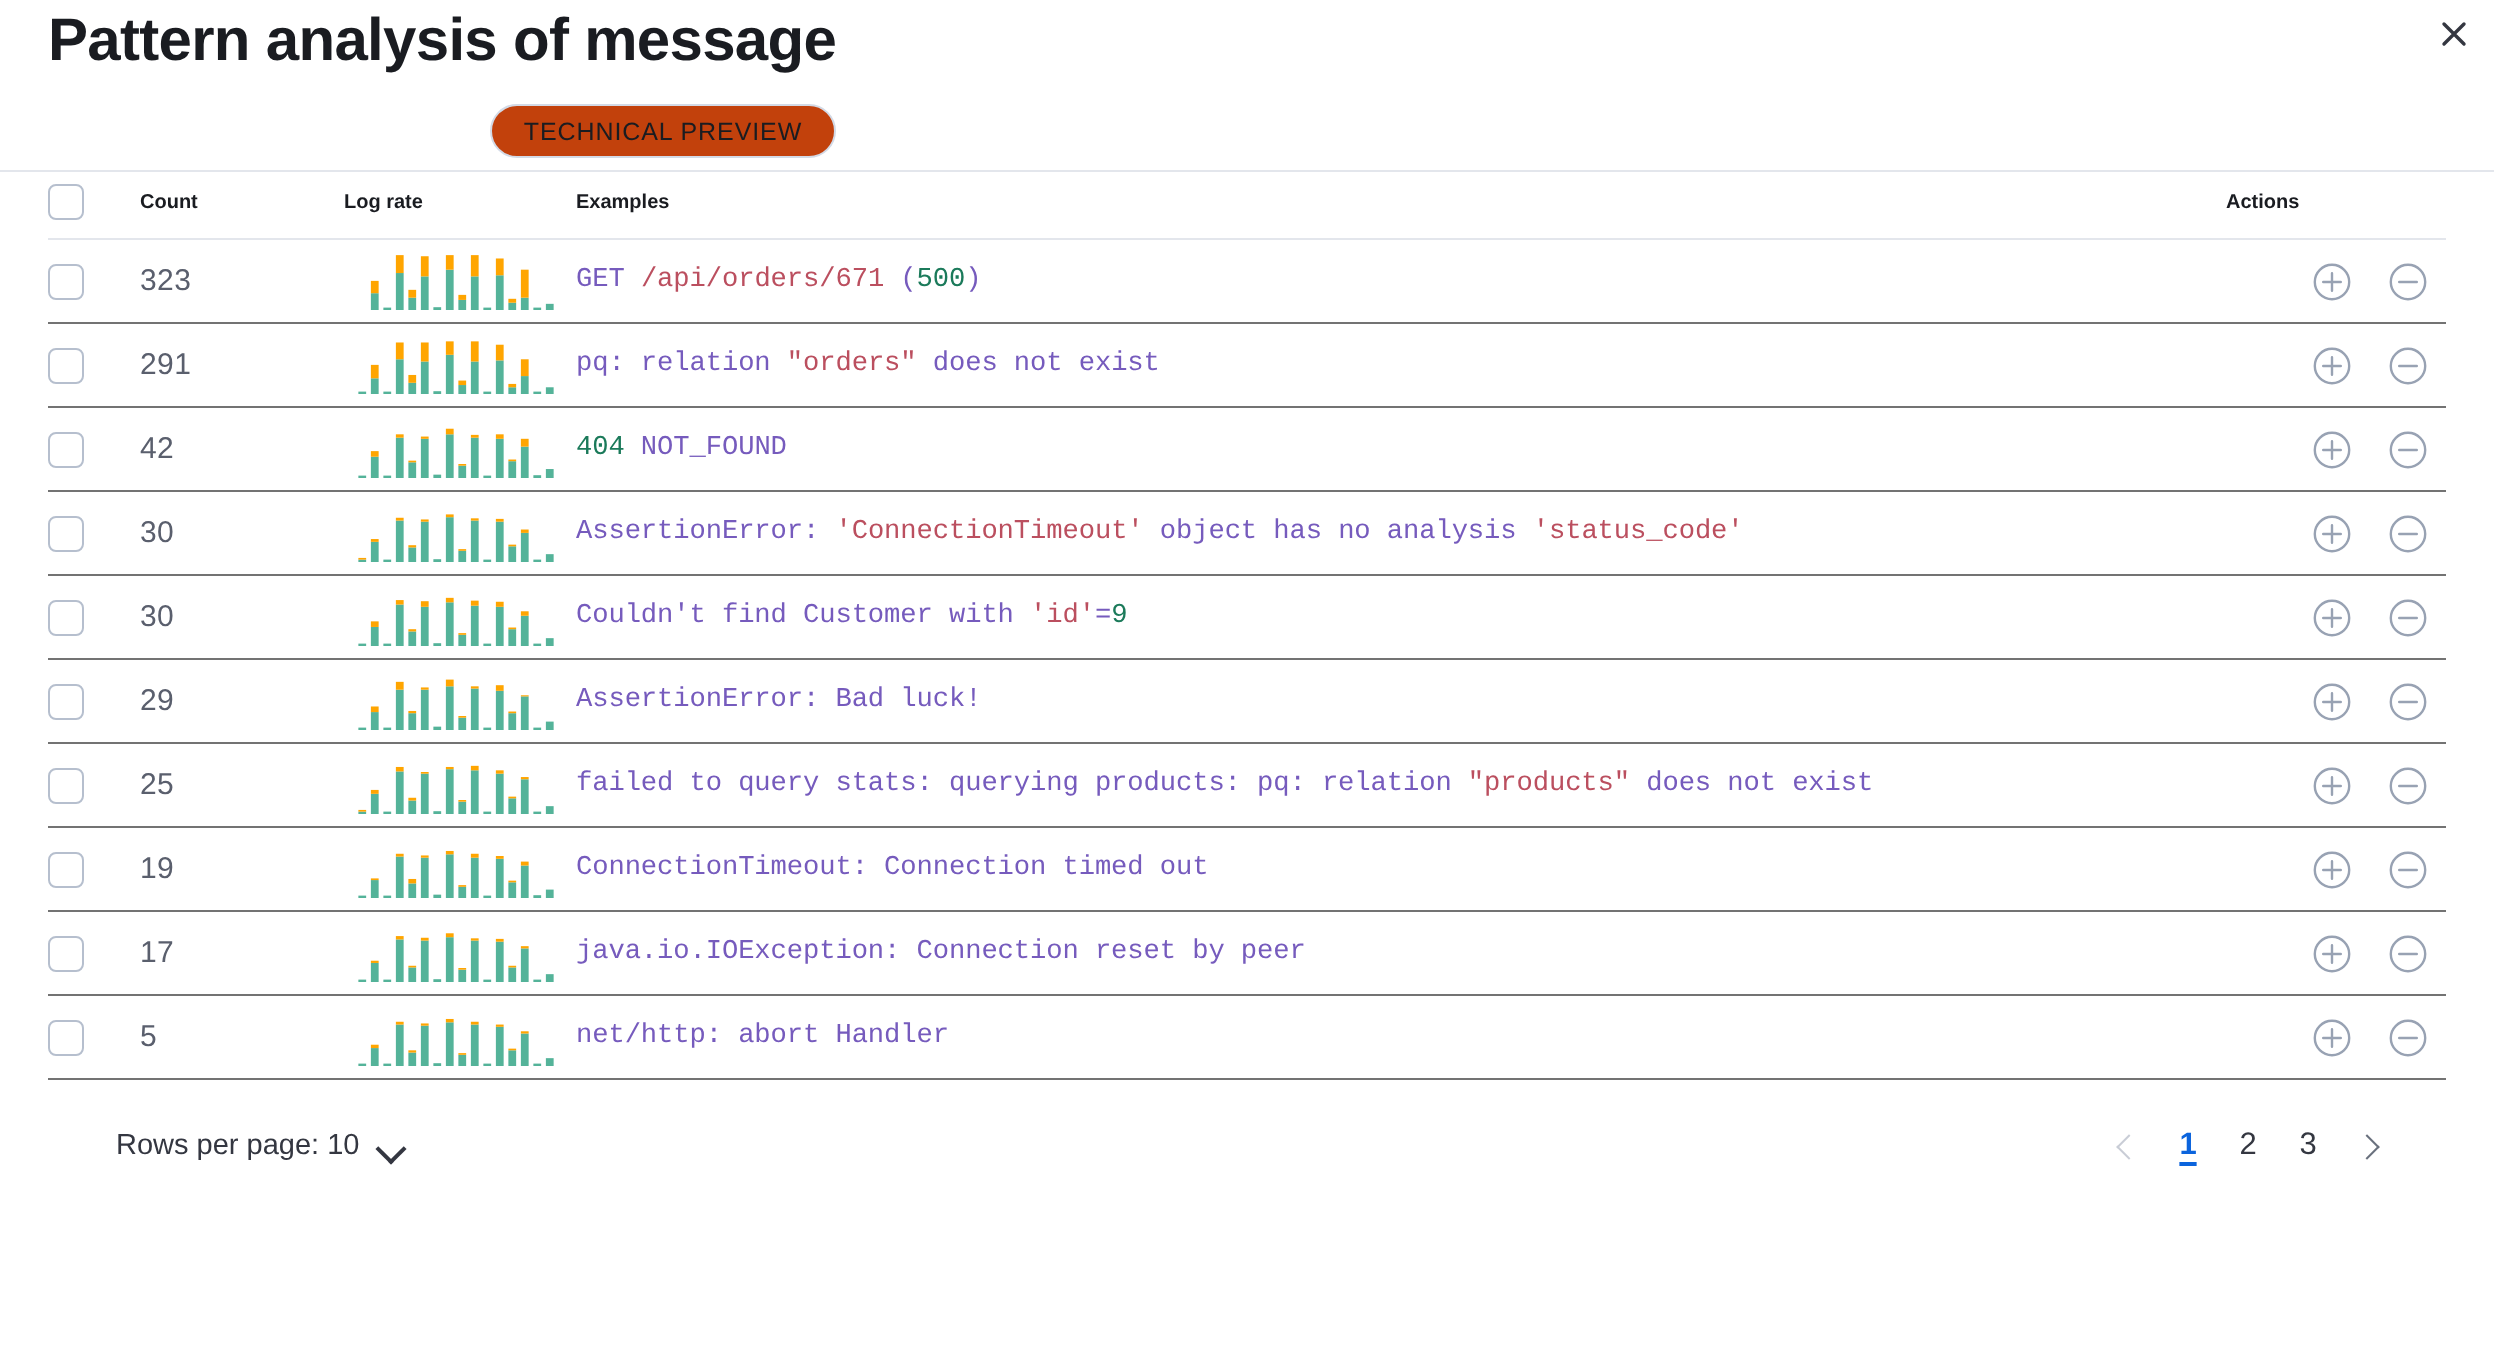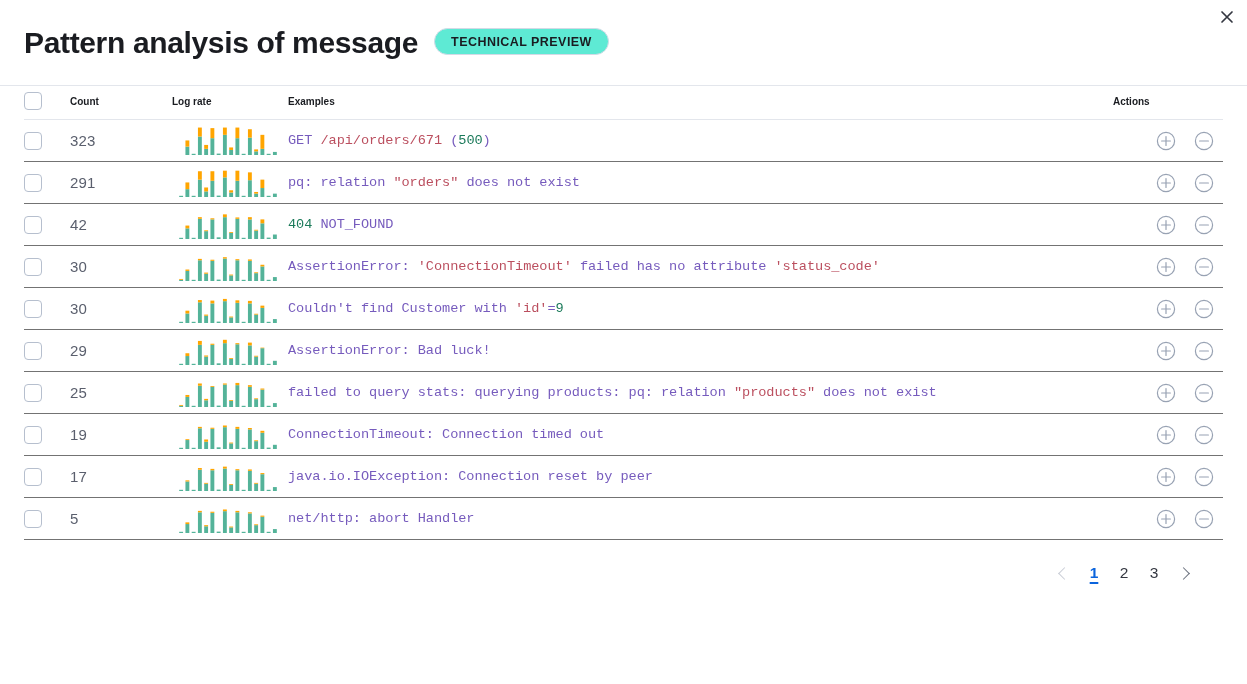--- a/index.html
+++ b/index.html
@@ -15,38 +15,38 @@
 
   
   .header {
     position: relative;
     height: 86px;
     border-bottom: 1px solid #e3e6ec;
     display: flex;
     align-items: center;
     padding: 0 24px 0 24px;
   }
-  .header-left { display: flex; align-items: flex-start; gap: 16px; }
+  .header-left { display: flex; align-items: flex-end; gap: 16px; flex-direction: column; }
   .page-title {
     font-size: 30px;
     font-weight: 700;
     letter-spacing: -0.35px;
     color: #1a1c21;
     white-space: nowrap;
     line-height: 1;
   }
   .badge {
     border: 1px solid #d3dae6;
     border-radius: 999px;
     padding: 7px 16px 6px 16px;
     font-size: 12.5px;
-    font-weight: 700;
+    font-weight: 400;
     letter-spacing: 0.45px;
     color: #1a1c21;
-    background: #5eead4;
+    background: #c2410c;
     white-space: nowrap;
     line-height: 1;
   }
   .header-right {
     margin-left: auto;
     display: flex;
     align-items: center;
   }
   .sampling-btn {
     display: flex; align-items: center; gap: 9px;
@@ -467,21 +467,21 @@
                 <rect x="69.94" y="6.44" width="3.88" height="1.40" fill="#ffa500"></rect>
                 <rect x="76.19" y="20.16" width="3.88" height="7.84" fill="#54b399"></rect>
                 <rect x="76.19" y="19.32" width="3.88" height="0.84" fill="#ffa500"></rect>
                 <rect x="82.44" y="13.44" width="3.88" height="14.56" fill="#54b399"></rect>
                 <rect x="82.44" y="11.76" width="3.88" height="1.68" fill="#ffa500"></rect>
                 <rect x="88.69" y="26.80" width="3.88" height="1.20" fill="#54b399"></rect>
                 <rect x="94.94" y="24.08" width="3.88" height="3.92" fill="#54b399"></rect>
               </svg>
             </div>
           </td>
-          <td class="cell-msg"><span class="tok-plain">AssertionError: </span><span class="tok-var">'ConnectionTimeout'</span><span class="tok-plain"> failed has no attribute </span><span class="tok-var">'status_code'</span></td>
+          <td class="cell-msg"><span class="tok-plain">AssertionError: </span><span class="tok-var">'ConnectionTimeout'</span><span class="tok-plain"> object has no analysis </span><span class="tok-var">'status_code'</span></td>
           <td>
             <div class="actions-cell">
               <button class="icon-btn">
                 <svg width="22" height="22" viewBox="0 0 22 22">
                   <circle cx="11" cy="11" r="8.6" fill="none" stroke="currentColor" stroke-width="1.2"></circle>
                   <path d="M6.6 11h8.8M11 6.6v8.8" stroke="currentColor" stroke-width="1.2" stroke-linecap="round" fill="none"></path>
                 </svg>
               </button>
               <button class="icon-btn">
                 <svg width="22" height="22" viewBox="0 0 22 22">
@@ -820,20 +820,24 @@
                   <path d="M6.6 11h8.8" stroke="currentColor" stroke-width="1.2" stroke-linecap="round" fill="none"></path>
                 </svg>
               </button>
             </div>
           </td>
         </tr>
       </tbody>
   </table>
 
   <div class="footer">
+    <button class="rows-per-page">
+      <span>Rows per page: 10</span>
+      <span class="chev"></span>
+    </button>
     <div class="pager" id="pager">
         <button class="pager-arrow prev disabled">
           <span></span>
         </button>
         <button class="pager-num active">1</button>
         <button class="pager-num">2</button>
         <button class="pager-num">3</button>
         <button class="pager-arrow next">
           <span></span>
         </button>

